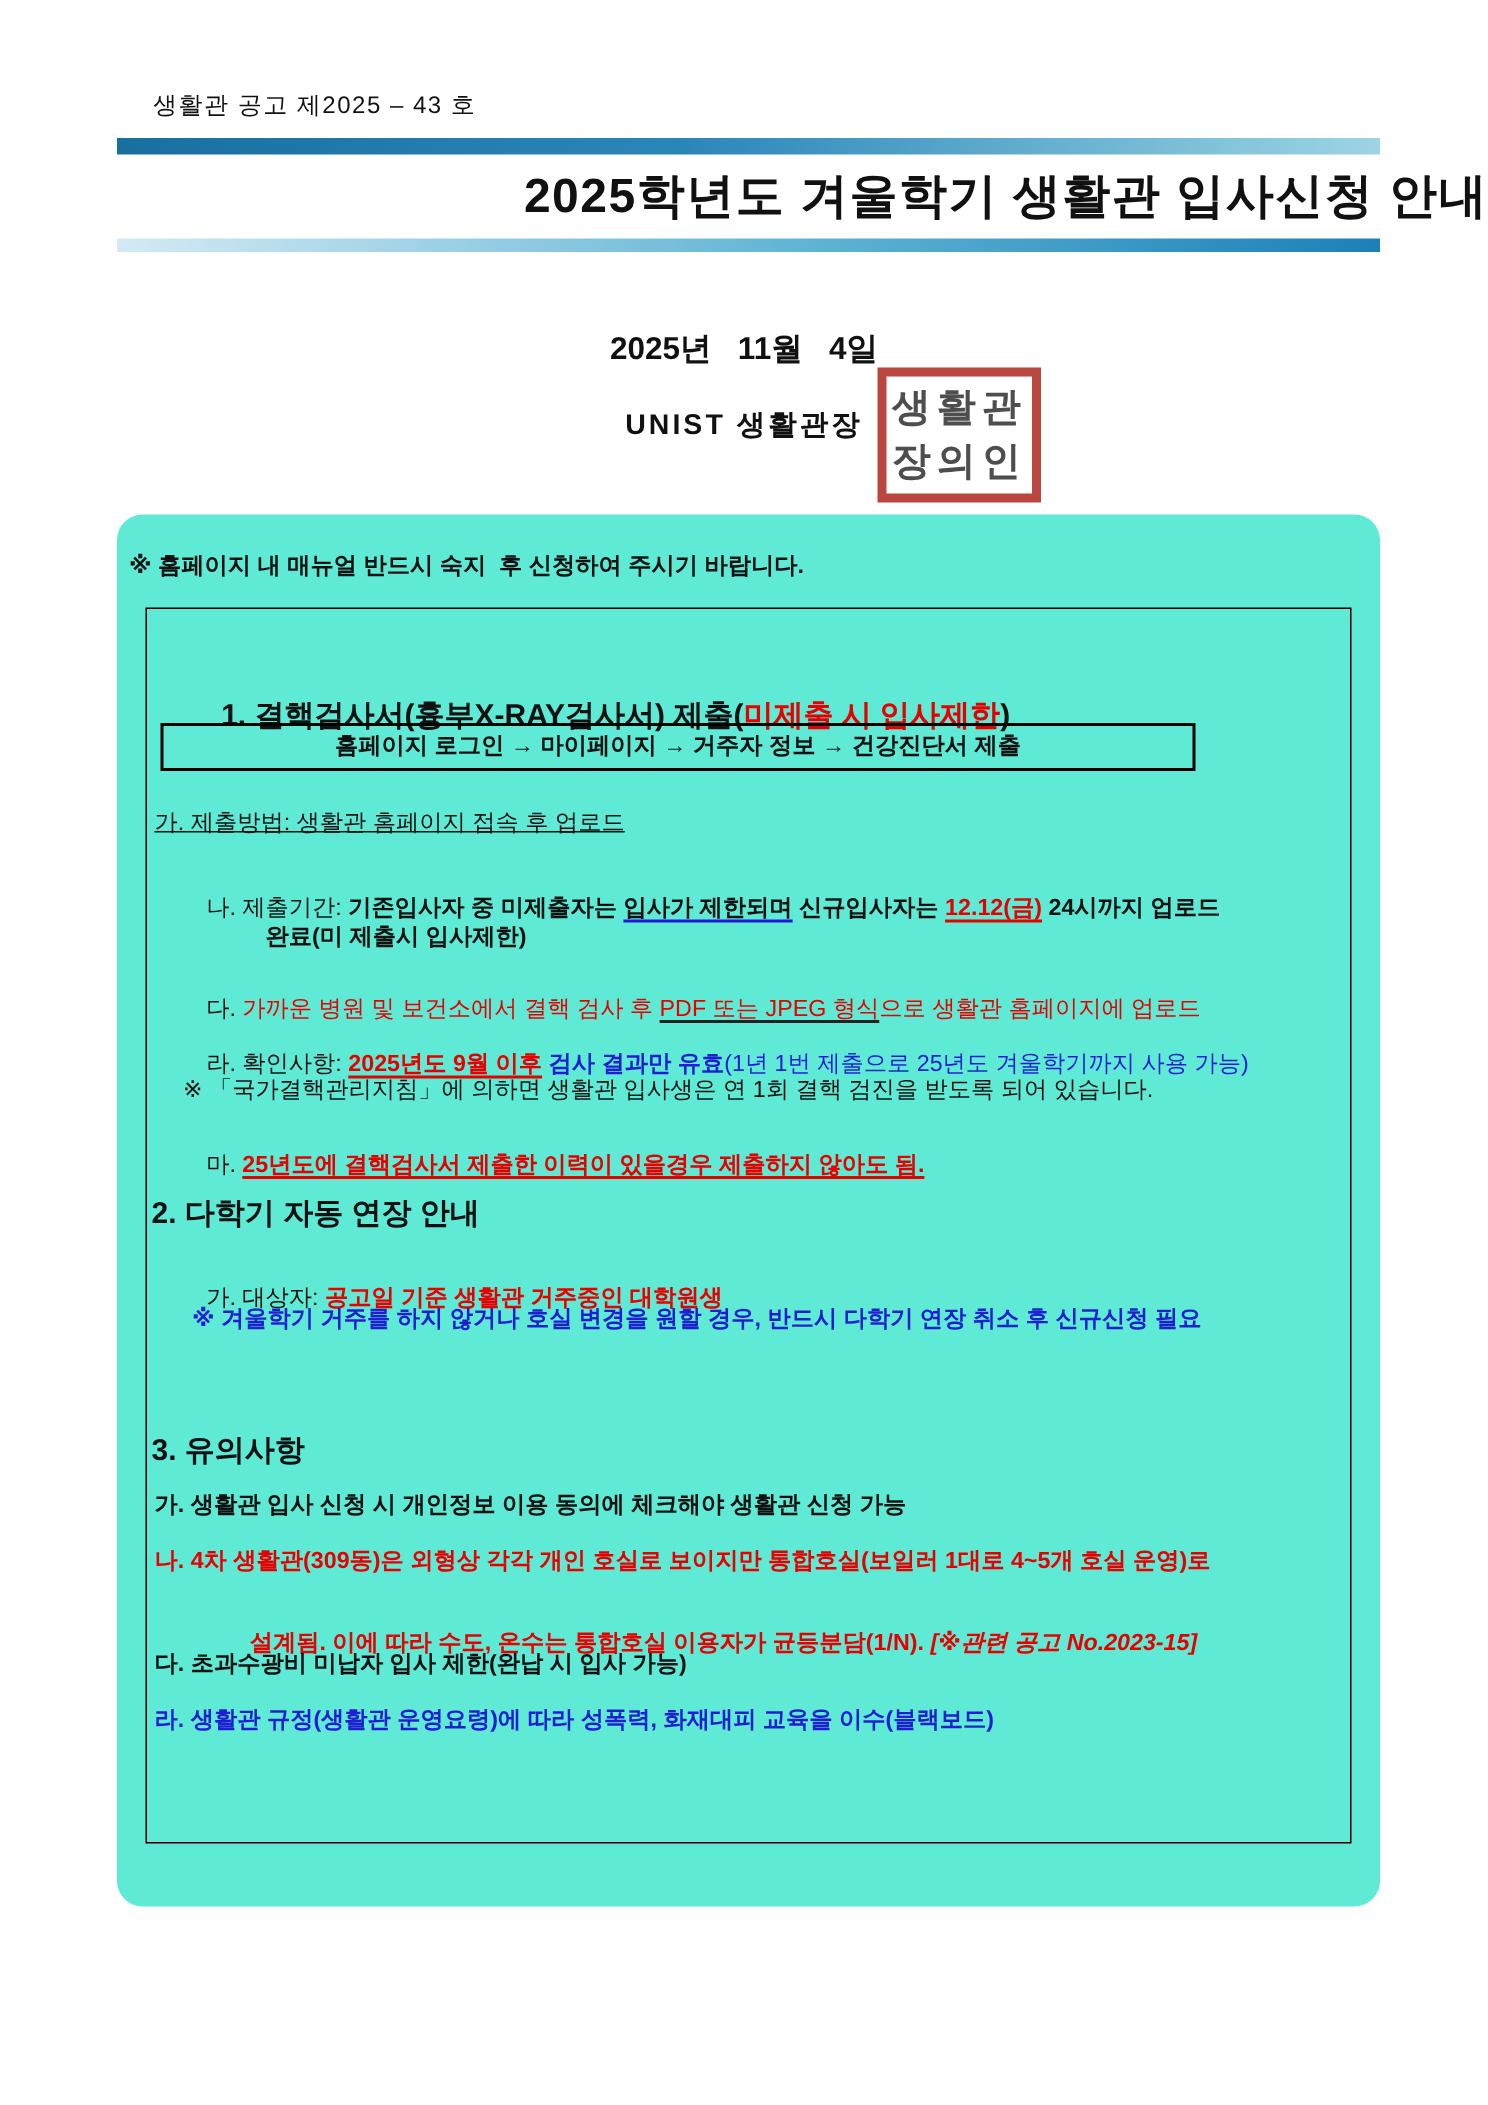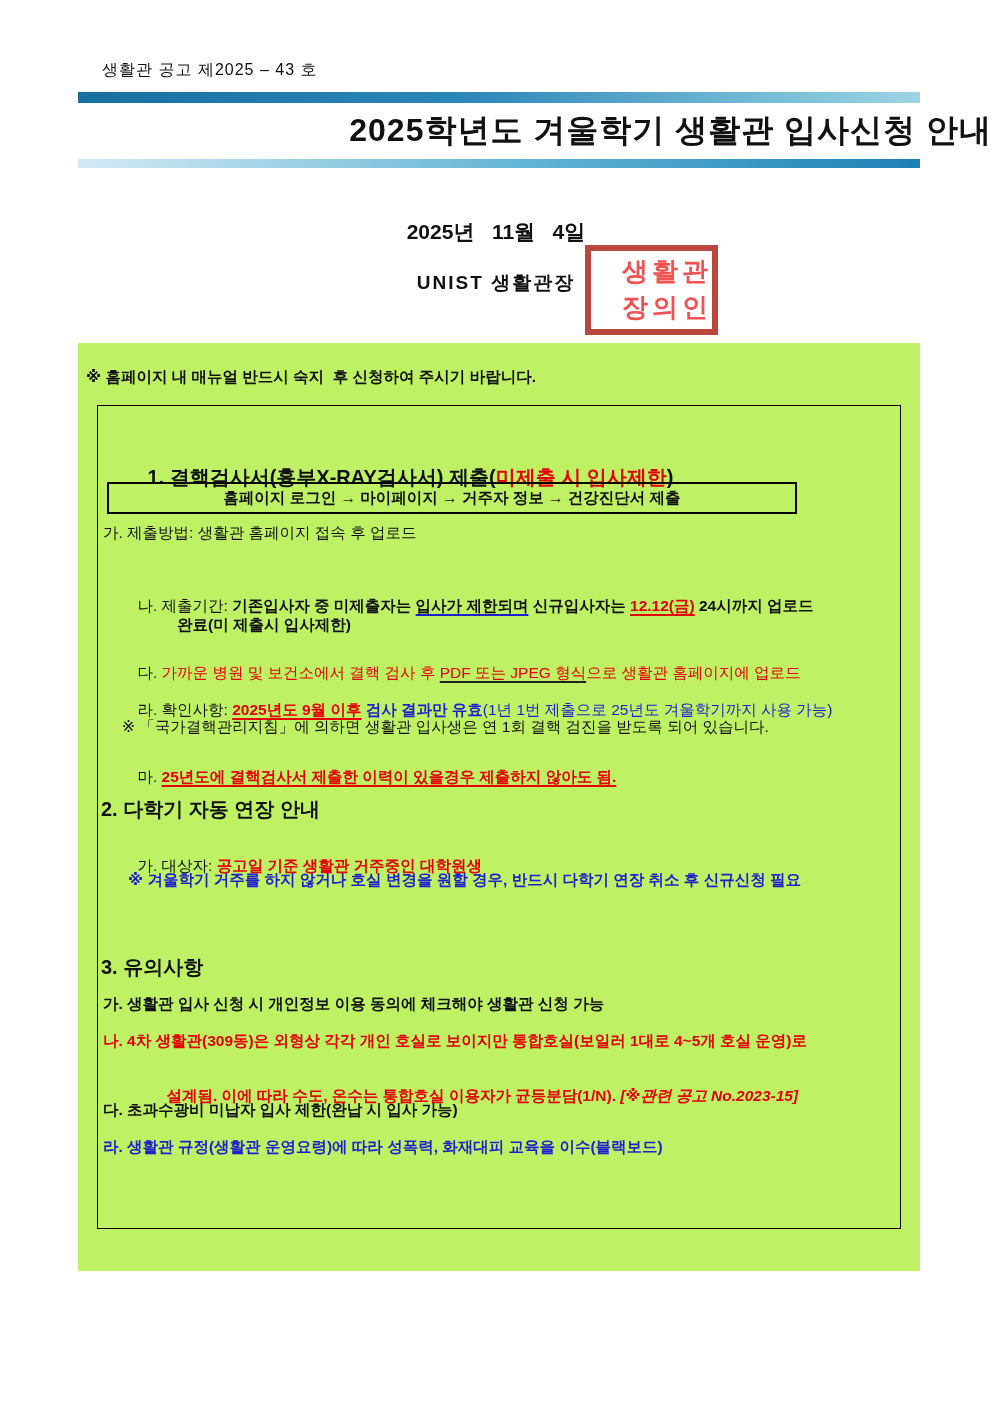--- a/index.html
+++ b/index.html
@@ -13,25 +13,25 @@
     background:linear-gradient(90deg,#19709f 0%,#2b86b8 45%,#8bcade 92%,#9ed4e4 100%); }
   .title { position:absolute; left:0; top:109px; width:100%; text-align:right;
     font-size:32px; font-weight:bold; letter-spacing:1px; white-space:pre; }
   .bar-bottom { position:absolute; left:78px; top:159px; width:842px; height:9px;
     background:linear-gradient(90deg,#d3eaf4 0%,#5fb3d4 55%,#1d80b6 100%); }
   .date { position:absolute; left:0; top:218px; width:100%; text-align:center;
     font-size:21px; font-weight:bold; white-space:pre; }
   .signer { position:absolute; left:0; top:270px; width:100%; text-align:center;
     font-size:19px; font-weight:bold; letter-spacing:2px; white-space:pre; }
   .stamp { position:absolute; left:585px; top:245px; width:97px; height:78px;
-    border:6px solid #b4382f; color:#ef4444; display:flex; flex-direction:column;
-    justify-content:space-evenly; align-items:flex-end; font-weight:bold;
-    font-family:"Liberation Serif","DejaVu Serif",serif; opacity:.92;padding-left:24px; }
+    border:6px solid #b4382f; color:#404040; display:flex; flex-direction:column;
+    justify-content:space-evenly; align-items:center; font-weight:bold;
+    font-family:"Liberation Serif","DejaVu Serif",serif; opacity:.92; }
   .stamp .row { font-size:26px; line-height:28px; letter-spacing:4px; white-space:pre; }
-  .panel { position:absolute; left:78px; top:343px; width:842px; height:928px; background:#bef264; }
+  .panel { position:absolute; left:78px; top:343px; width:842px; height:928px; background:#5eead4;border-radius:17px; }
   .manual { position:absolute; left:8px; top:24px; font-size:15.5px; font-weight:bold; white-space:pre; }
   .cbox { position:absolute; left:19px; top:62px; width:802px; height:822px; border:1px solid #000; }
   .ln { position:absolute; white-space:pre; font-size:15.5px; line-height:19px; color:#111; }
   .hd { font-size:20px; font-weight:bold; }
   .flowbox { position:absolute; left:9px; top:76px; width:686px; height:28px;
     border:2px solid #000; text-align:center; font-weight:bold; font-size:15.5px;
     line-height:28px; white-space:pre; }
   .b { font-weight:bold; }
   .red { color:#e60000; }
   .blue { color:#1f1fd0; }
@@ -62,21 +62,21 @@
     <div class="manual">※ 홈페이지 내 매뉴얼 반드시 숙지  후 신청하여 주시기 바랍니다.</div>
 
     <div class="cbox">
 
       <div class="ln hd" style="left:5px; top:43px;">
         <span>1. 결핵검사서(흉부X-RAY검사서) 제출(</span><span class="red">미제출 시 입사제한</span><span>)</span>
       </div>
 
       <div class="flowbox">홈페이지 로그인 → 마이페이지 → 거주자 정보 → 건강진단서 제출</div>
 
-      <div class="ln" style="left:5px; top:117px;">가. 제출방법: 생활관 홈페이지 접속 후 업로드</div>
+      <div class="ln" style="left:5px; top:133px;text-decoration:underline;">가. 제출방법: 생활관 홈페이지 접속 후 업로드</div>
 
       <div class="ln" style="left:5px; top:171px;">
         <span>나. 제출기간: </span><span class="b">기존입사자 중 미제출자는 </span><span class="b u-blue">입사가 제한되며</span><span class="b"> 신규입사자는 </span><span class="b red u-red">12.12(금)</span><span class="b"> 24시까지 업로드</span>
       </div>
       <div class="ln b" style="left:79px; top:209px;">완료(미 제출시 입사제한)</div>
 
       <div class="ln" style="left:5px; top:238px;">
         <span>다. </span><span class="red">가까운 병원 및 보건소에서 결핵 검사 후 </span><span class="red u-blk">PDF 또는 JPEG 형식</span><span class="red">으로 생활관 홈페이지에 업로드</span>
       </div>
 

